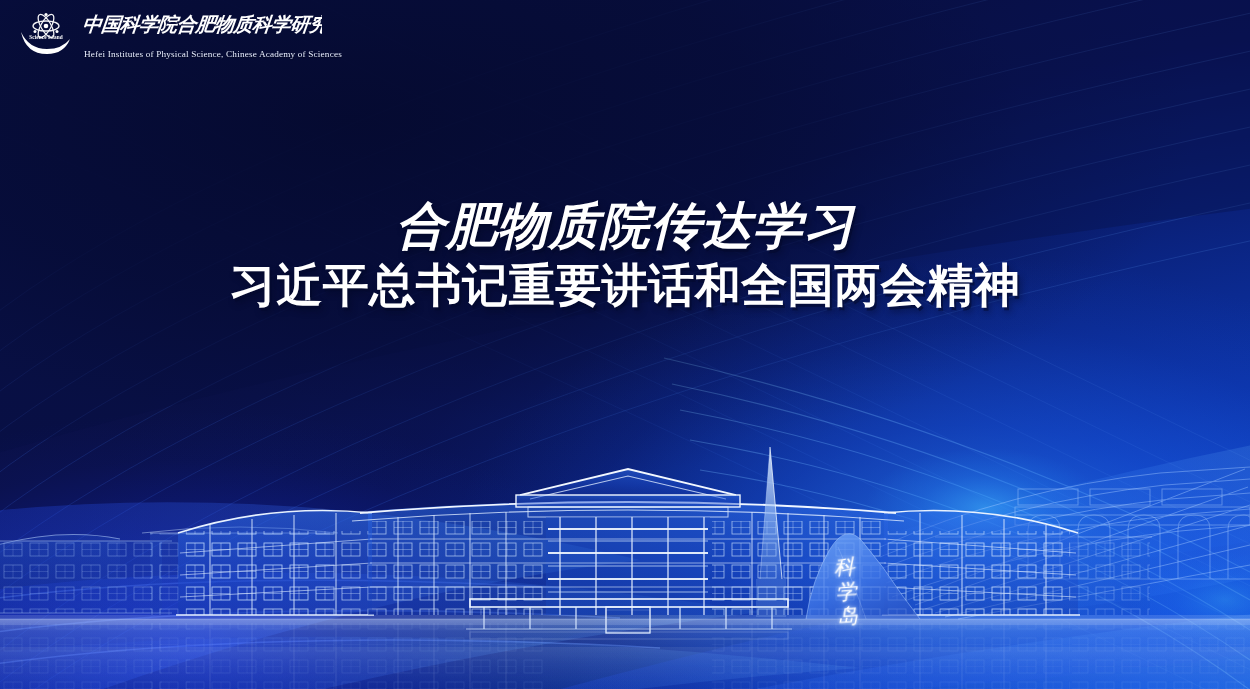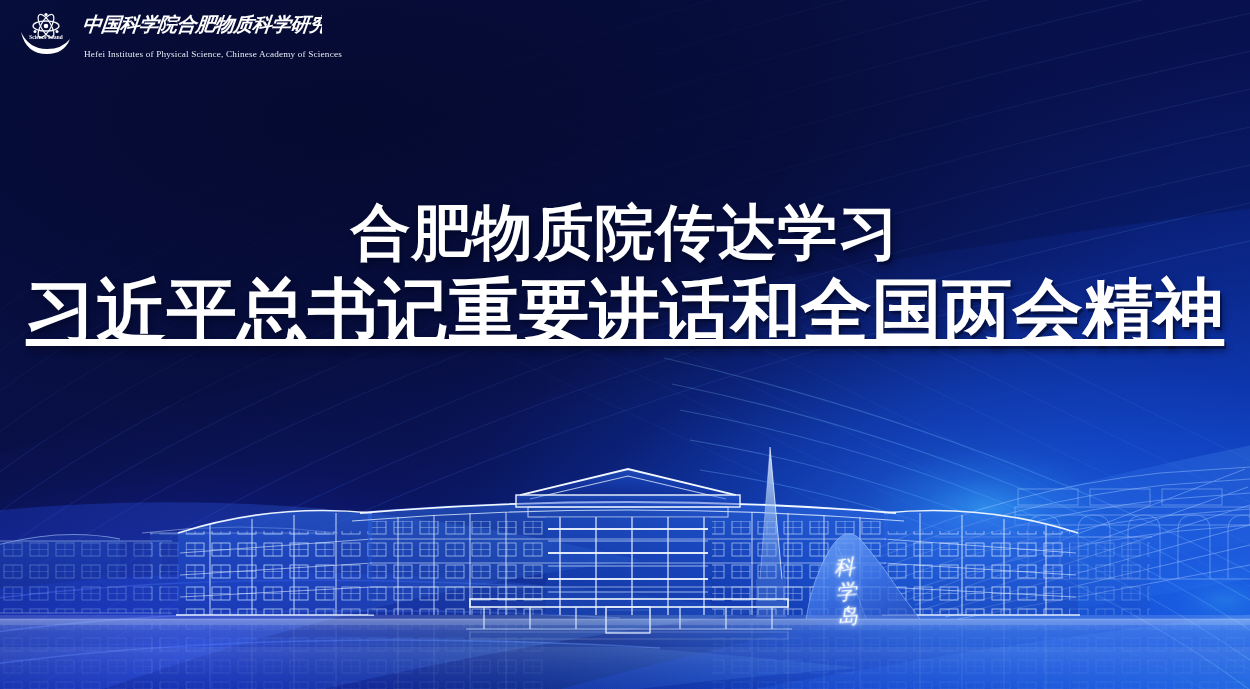--- a/index.html
+++ b/index.html
@@ -85,29 +85,29 @@
   .title-line {
     color: #ffffff;
     font-weight: bold;
     font-family: "DejaVu Sans", "Liberation Sans", sans-serif;
     text-shadow:
       2px 3px 0 rgba(4,10,44,0.55),
       3px 5px 7px rgba(2,6,30,0.45);
     white-space: nowrap;
   }
   .title-line-1 {
-    font-size: 60px;
+    font-size: 50px;
     line-height: 1.22;
     letter-spacing: 1px;
+    font-style: italic;
   }
   .title-line-2 {
-    font-size: 70px;
+    font-size: 46px;
     line-height: 1.22;
     letter-spacing: 0.5px;
-    text-decoration: underline;
   }
 
   
   .arch {
     position: absolute;
     left: 0; bottom: 0;
     width: 100%;
     height: 260px;
     z-index: 20;
   }

